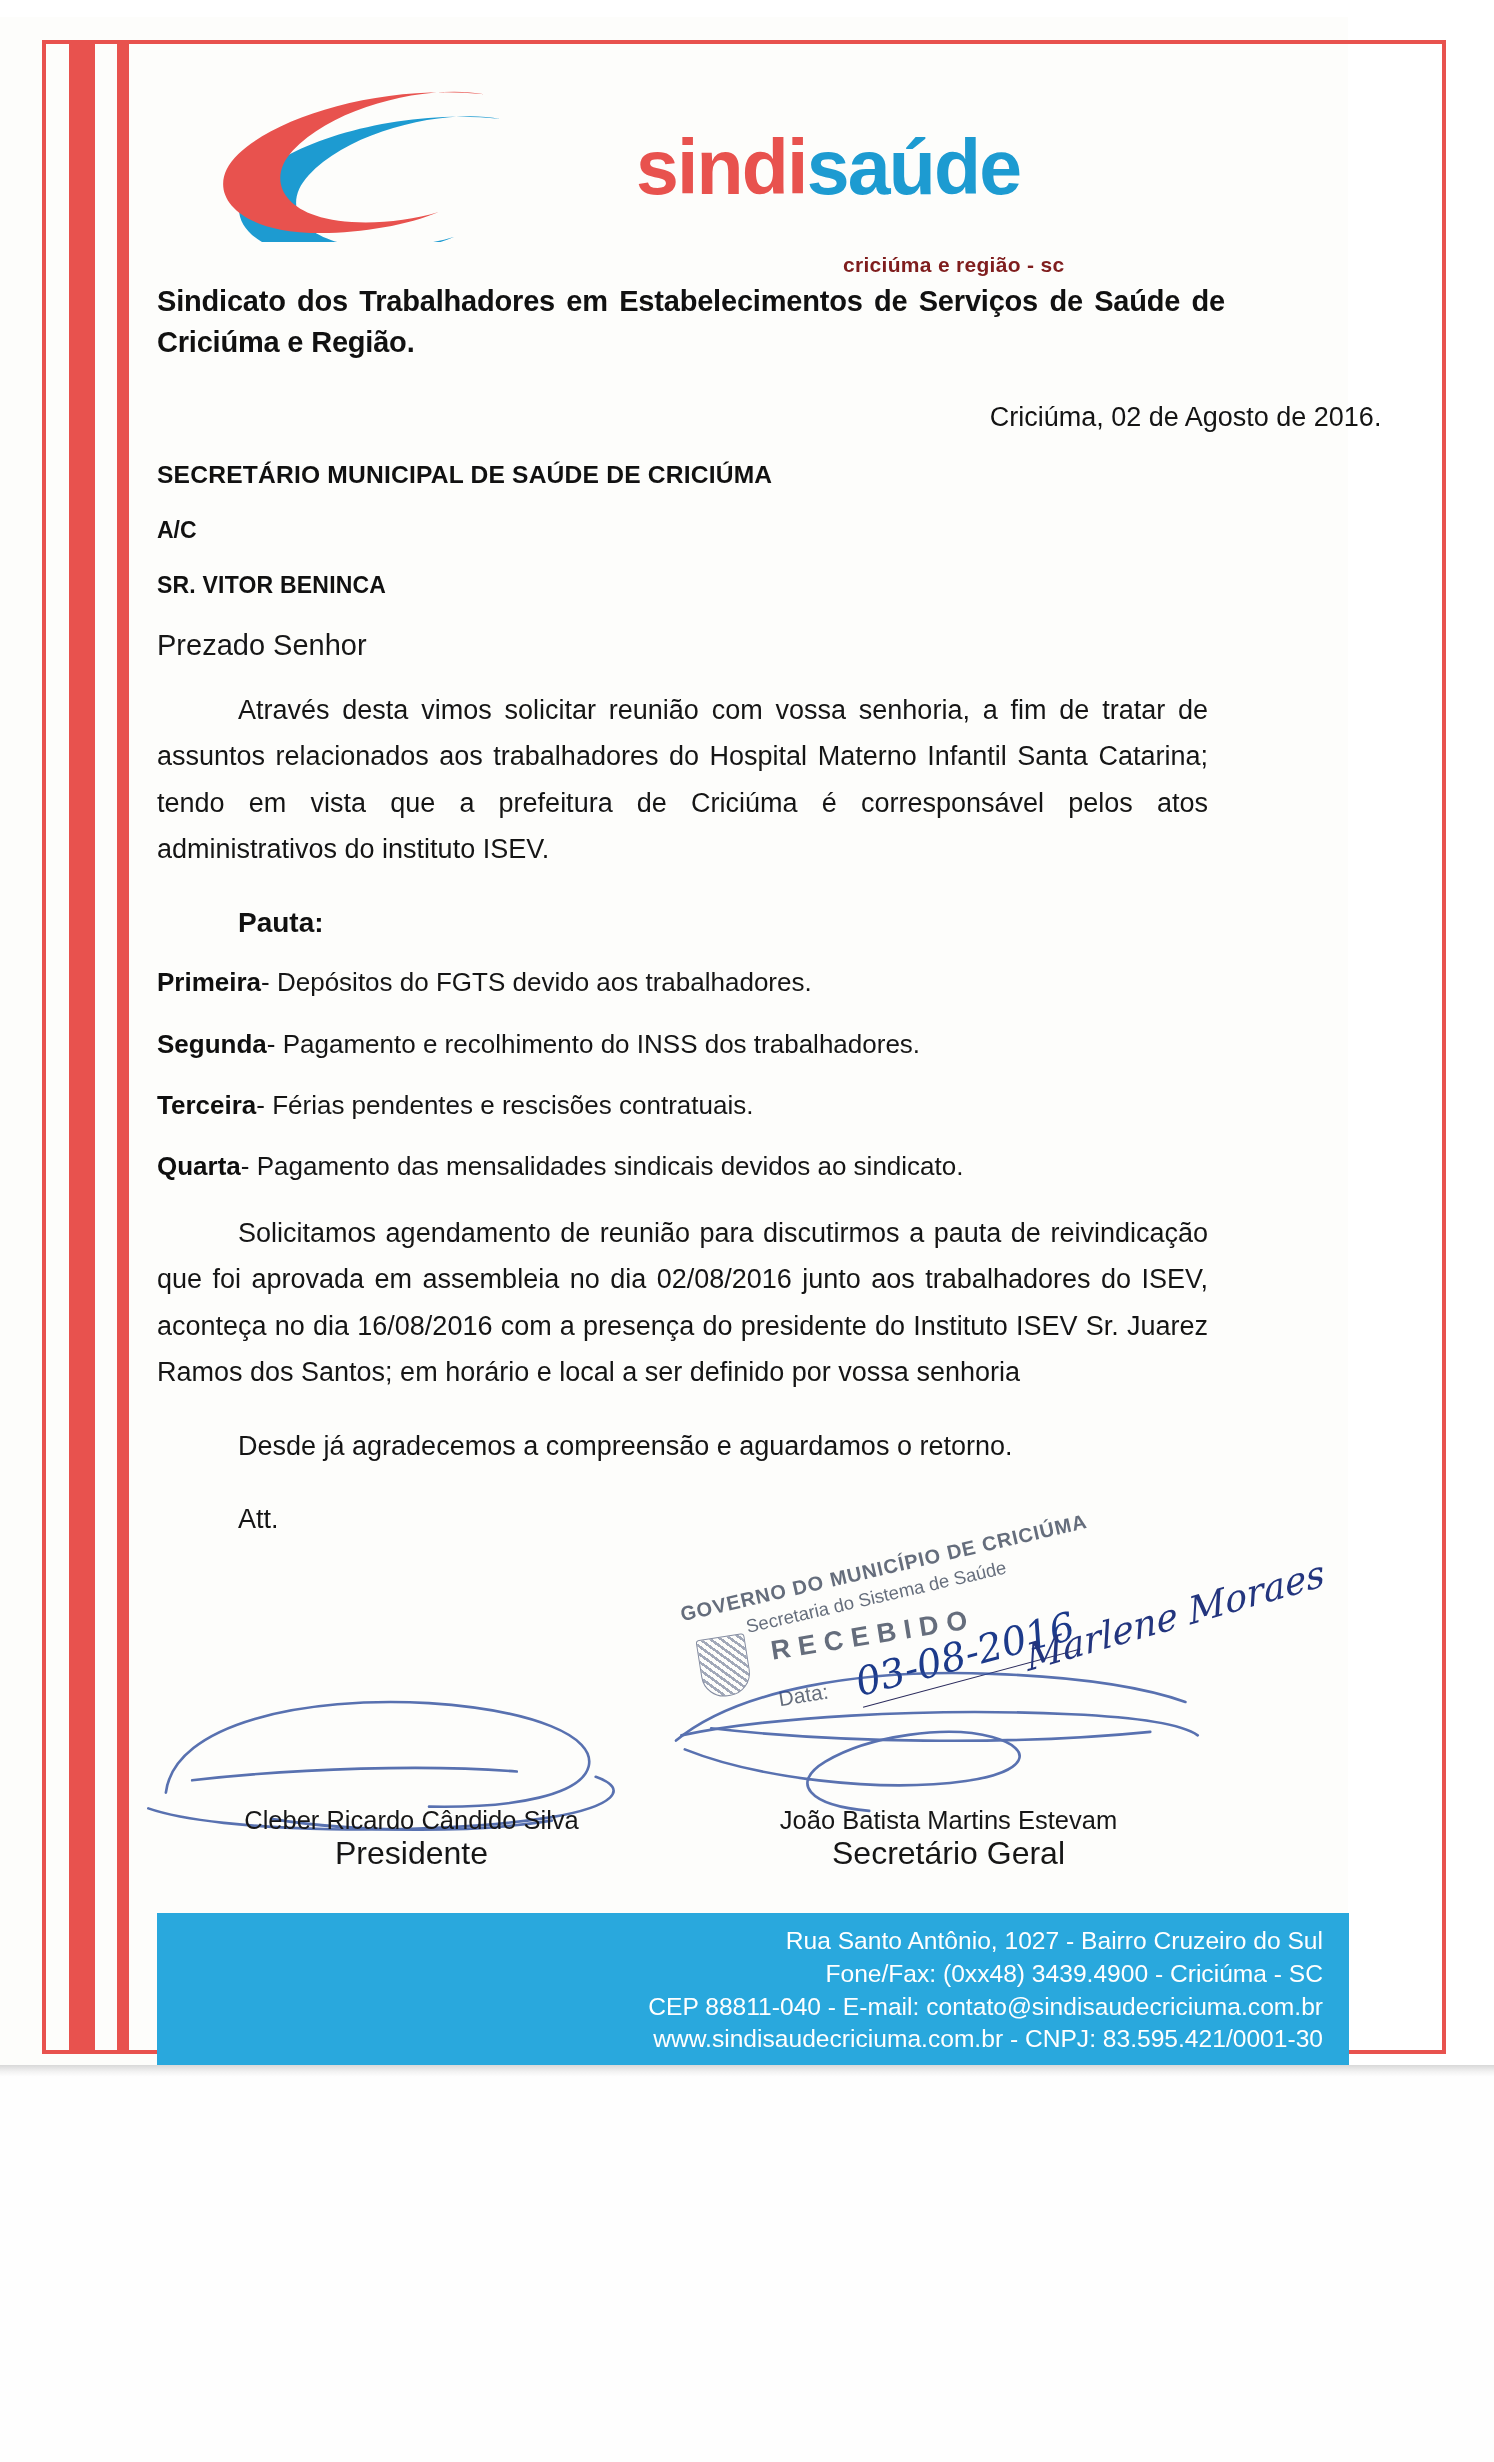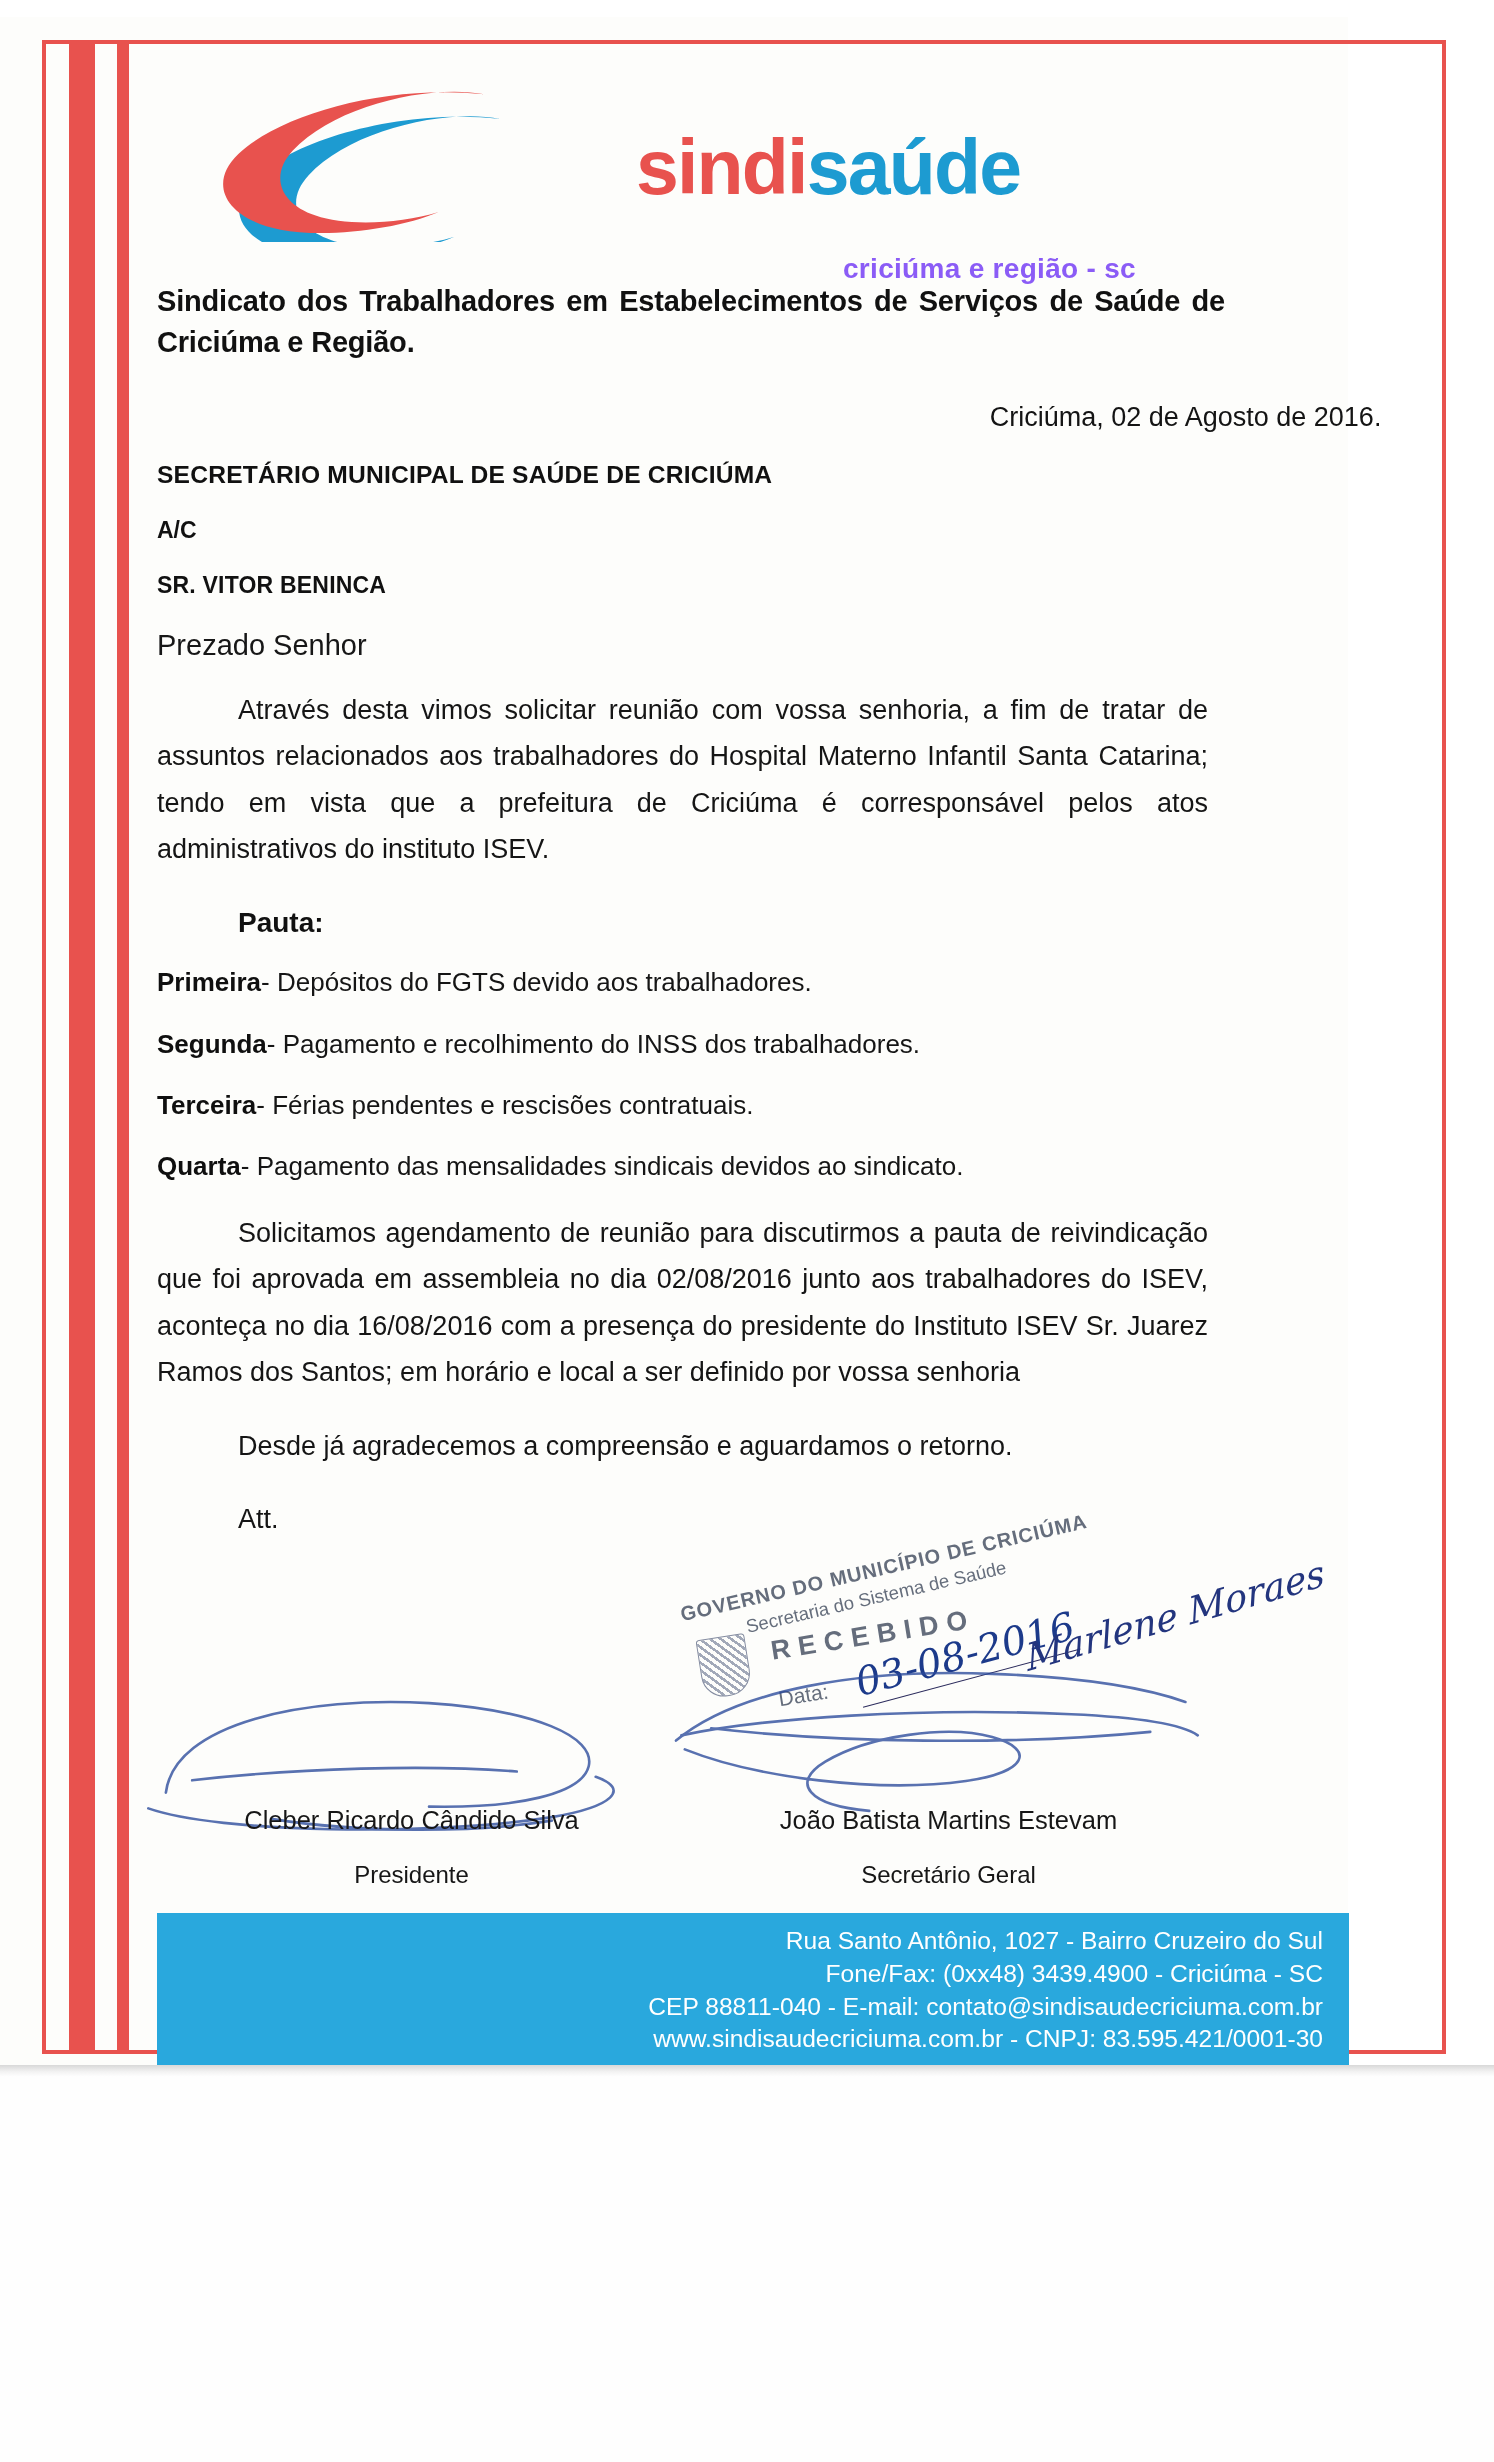--- a/index.html
+++ b/index.html
@@ -95,23 +95,23 @@
     letter-spacing: -1.8px;
     line-height: 1;
     white-space: nowrap;
   }
   .wm-red { color: #e8524e; }
   .wm-blue { color: #1d9bd1; }
   #logo-tagline {
     position: absolute;
     left: 686px;
     top: 201px;
-    font-size: 28px;
-    font-weight: bold;
-    color: #8b5cf6;
+    font-size: 21px;
+    font-weight: bold;
+    color: #7f1d1d;
     letter-spacing: 0.3px;
     white-space: nowrap;
   }
 
   
   #org-title {
     margin: 8.8px 0 0 0;
     width: 1068px;
     font-size: 29px;
     font-weight: bold;
@@ -300,22 +300,21 @@
     text-align: center;
   }
   #sig-col-left  { left: 26px;  width: 457px; }
   #sig-col-right { left: 563px; width: 457px; }
   .sig-name {
     font-size: 25.5px;
     color: #161616;
     white-space: nowrap;
   }
   .sig-role {
-    margin-top: 26px;
-    font-size: 24px;
+    font-size: 32px;
     color: #161616;
   }
 
   
   #footer-bar {
     position: absolute;
     left: 0;
     top: 1861px;
     width: 1192px;
     height: 153px;

